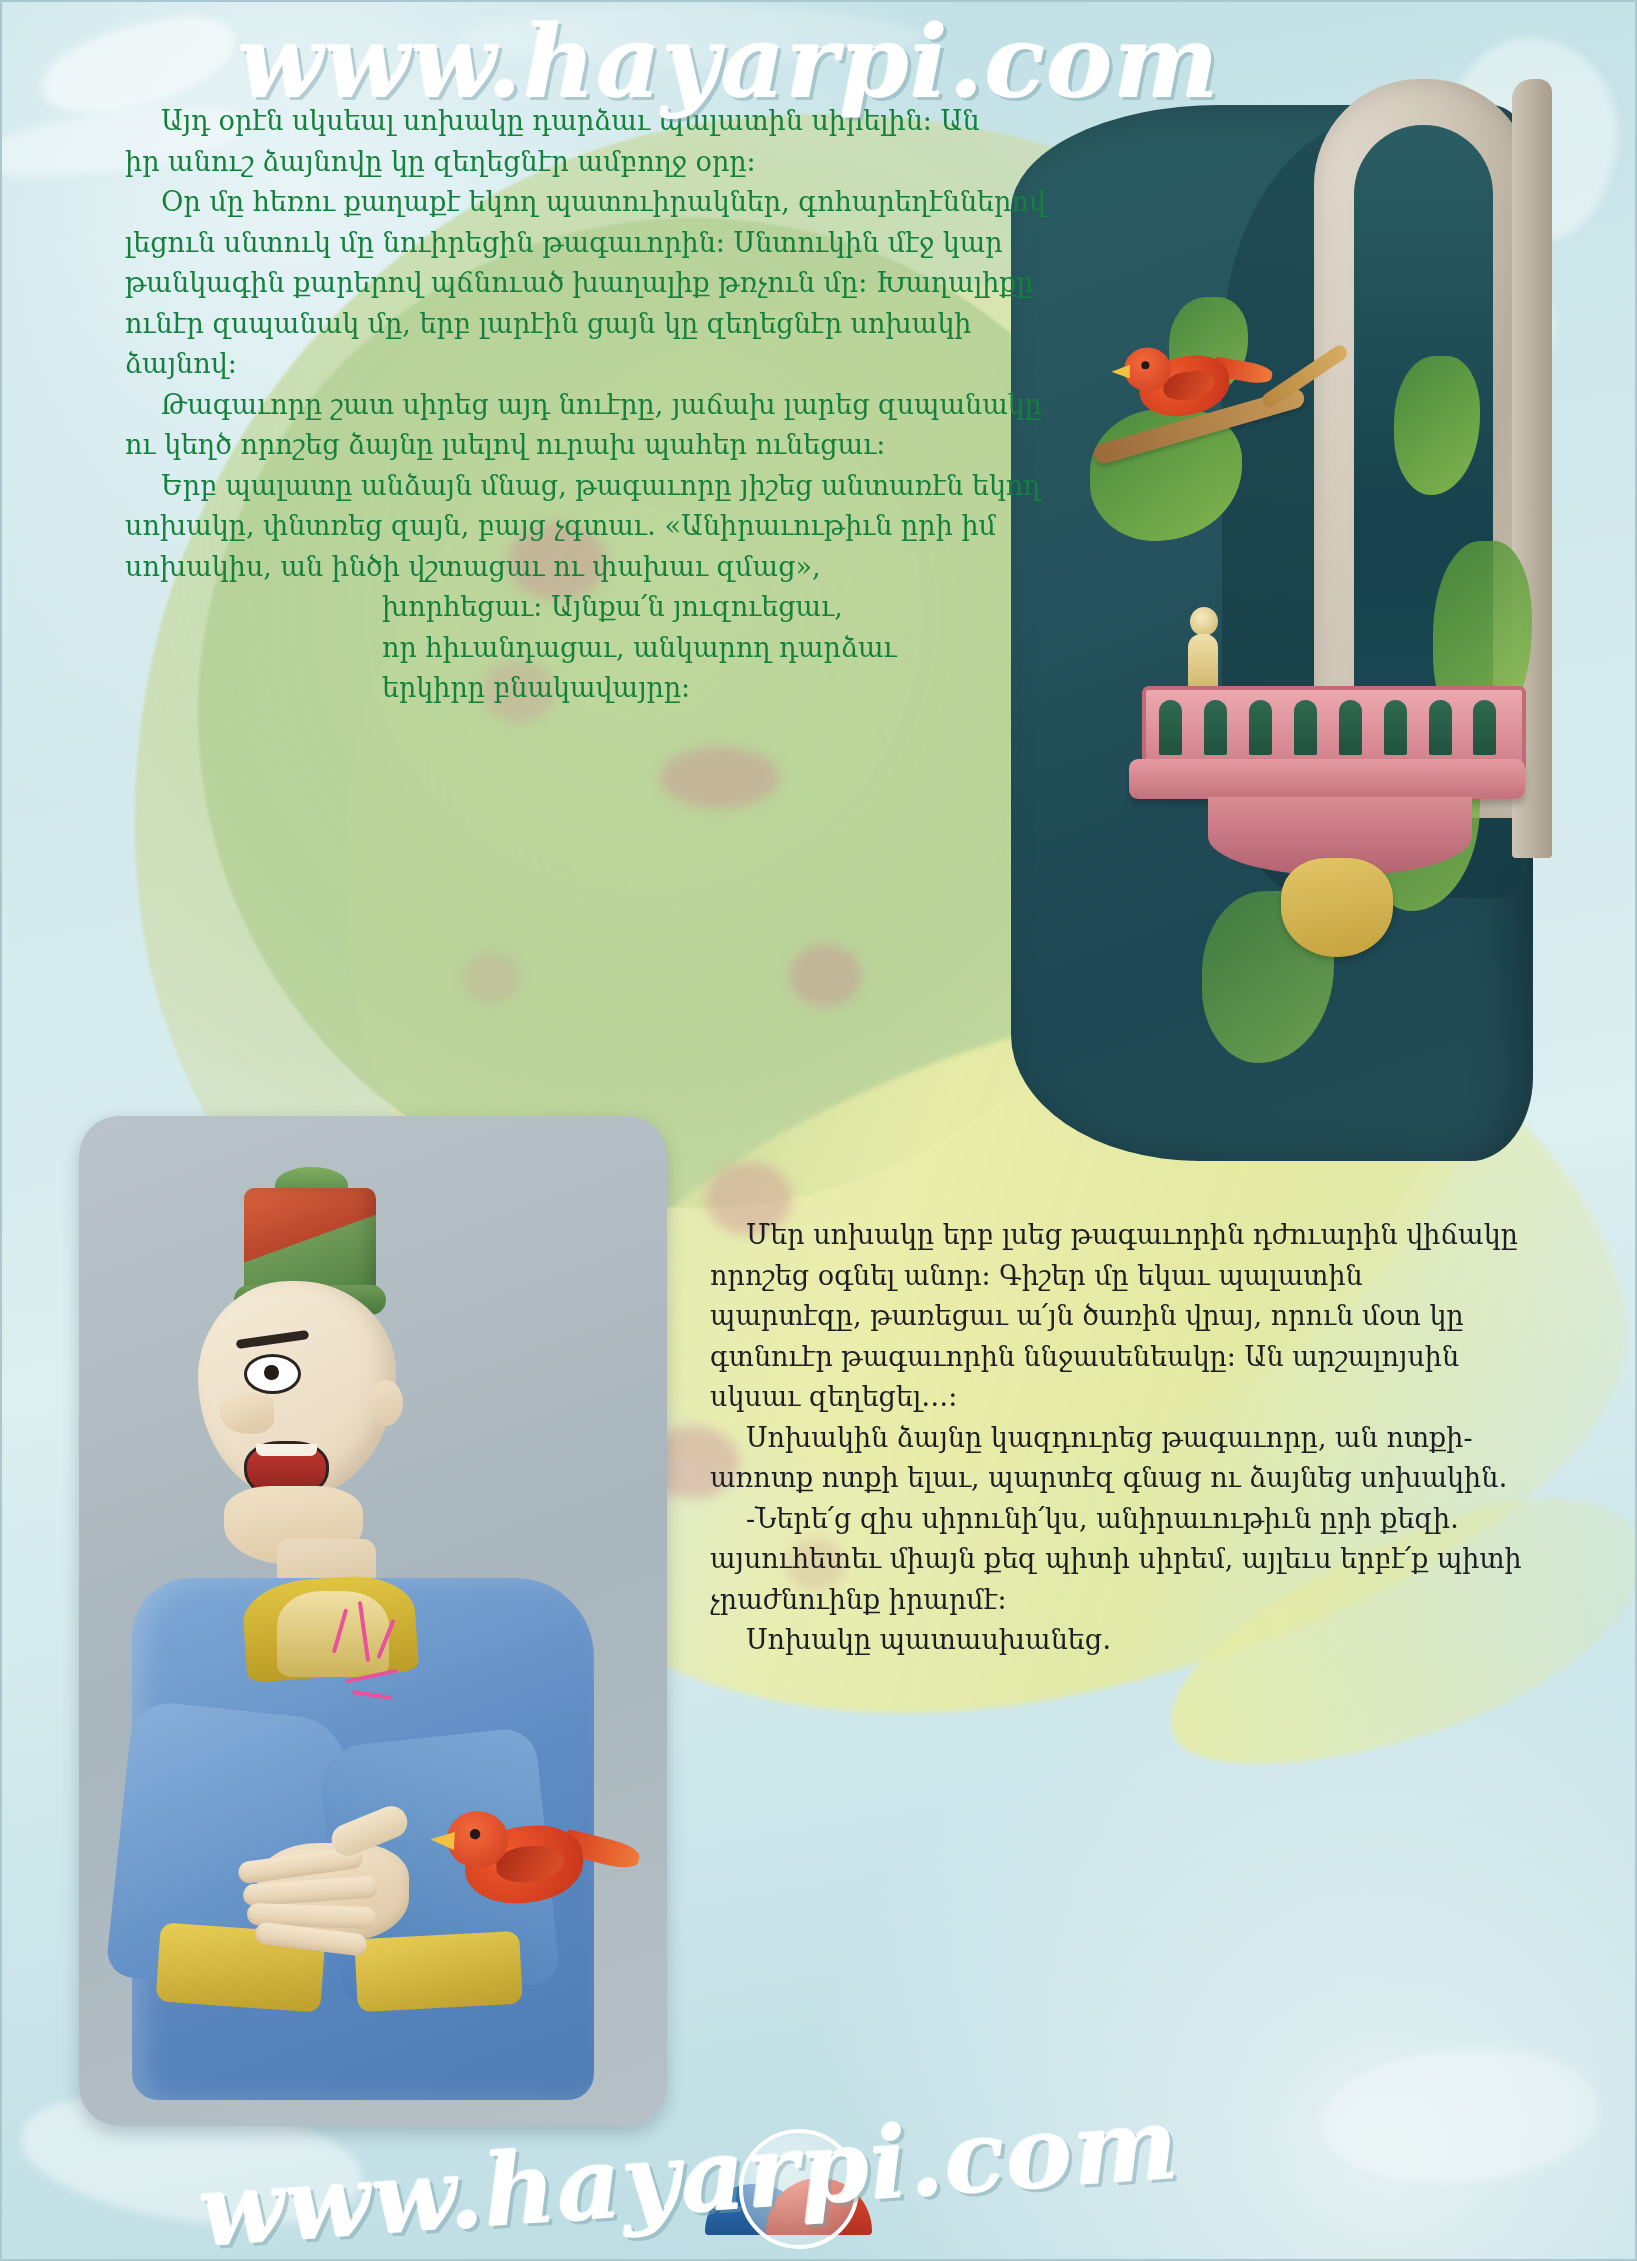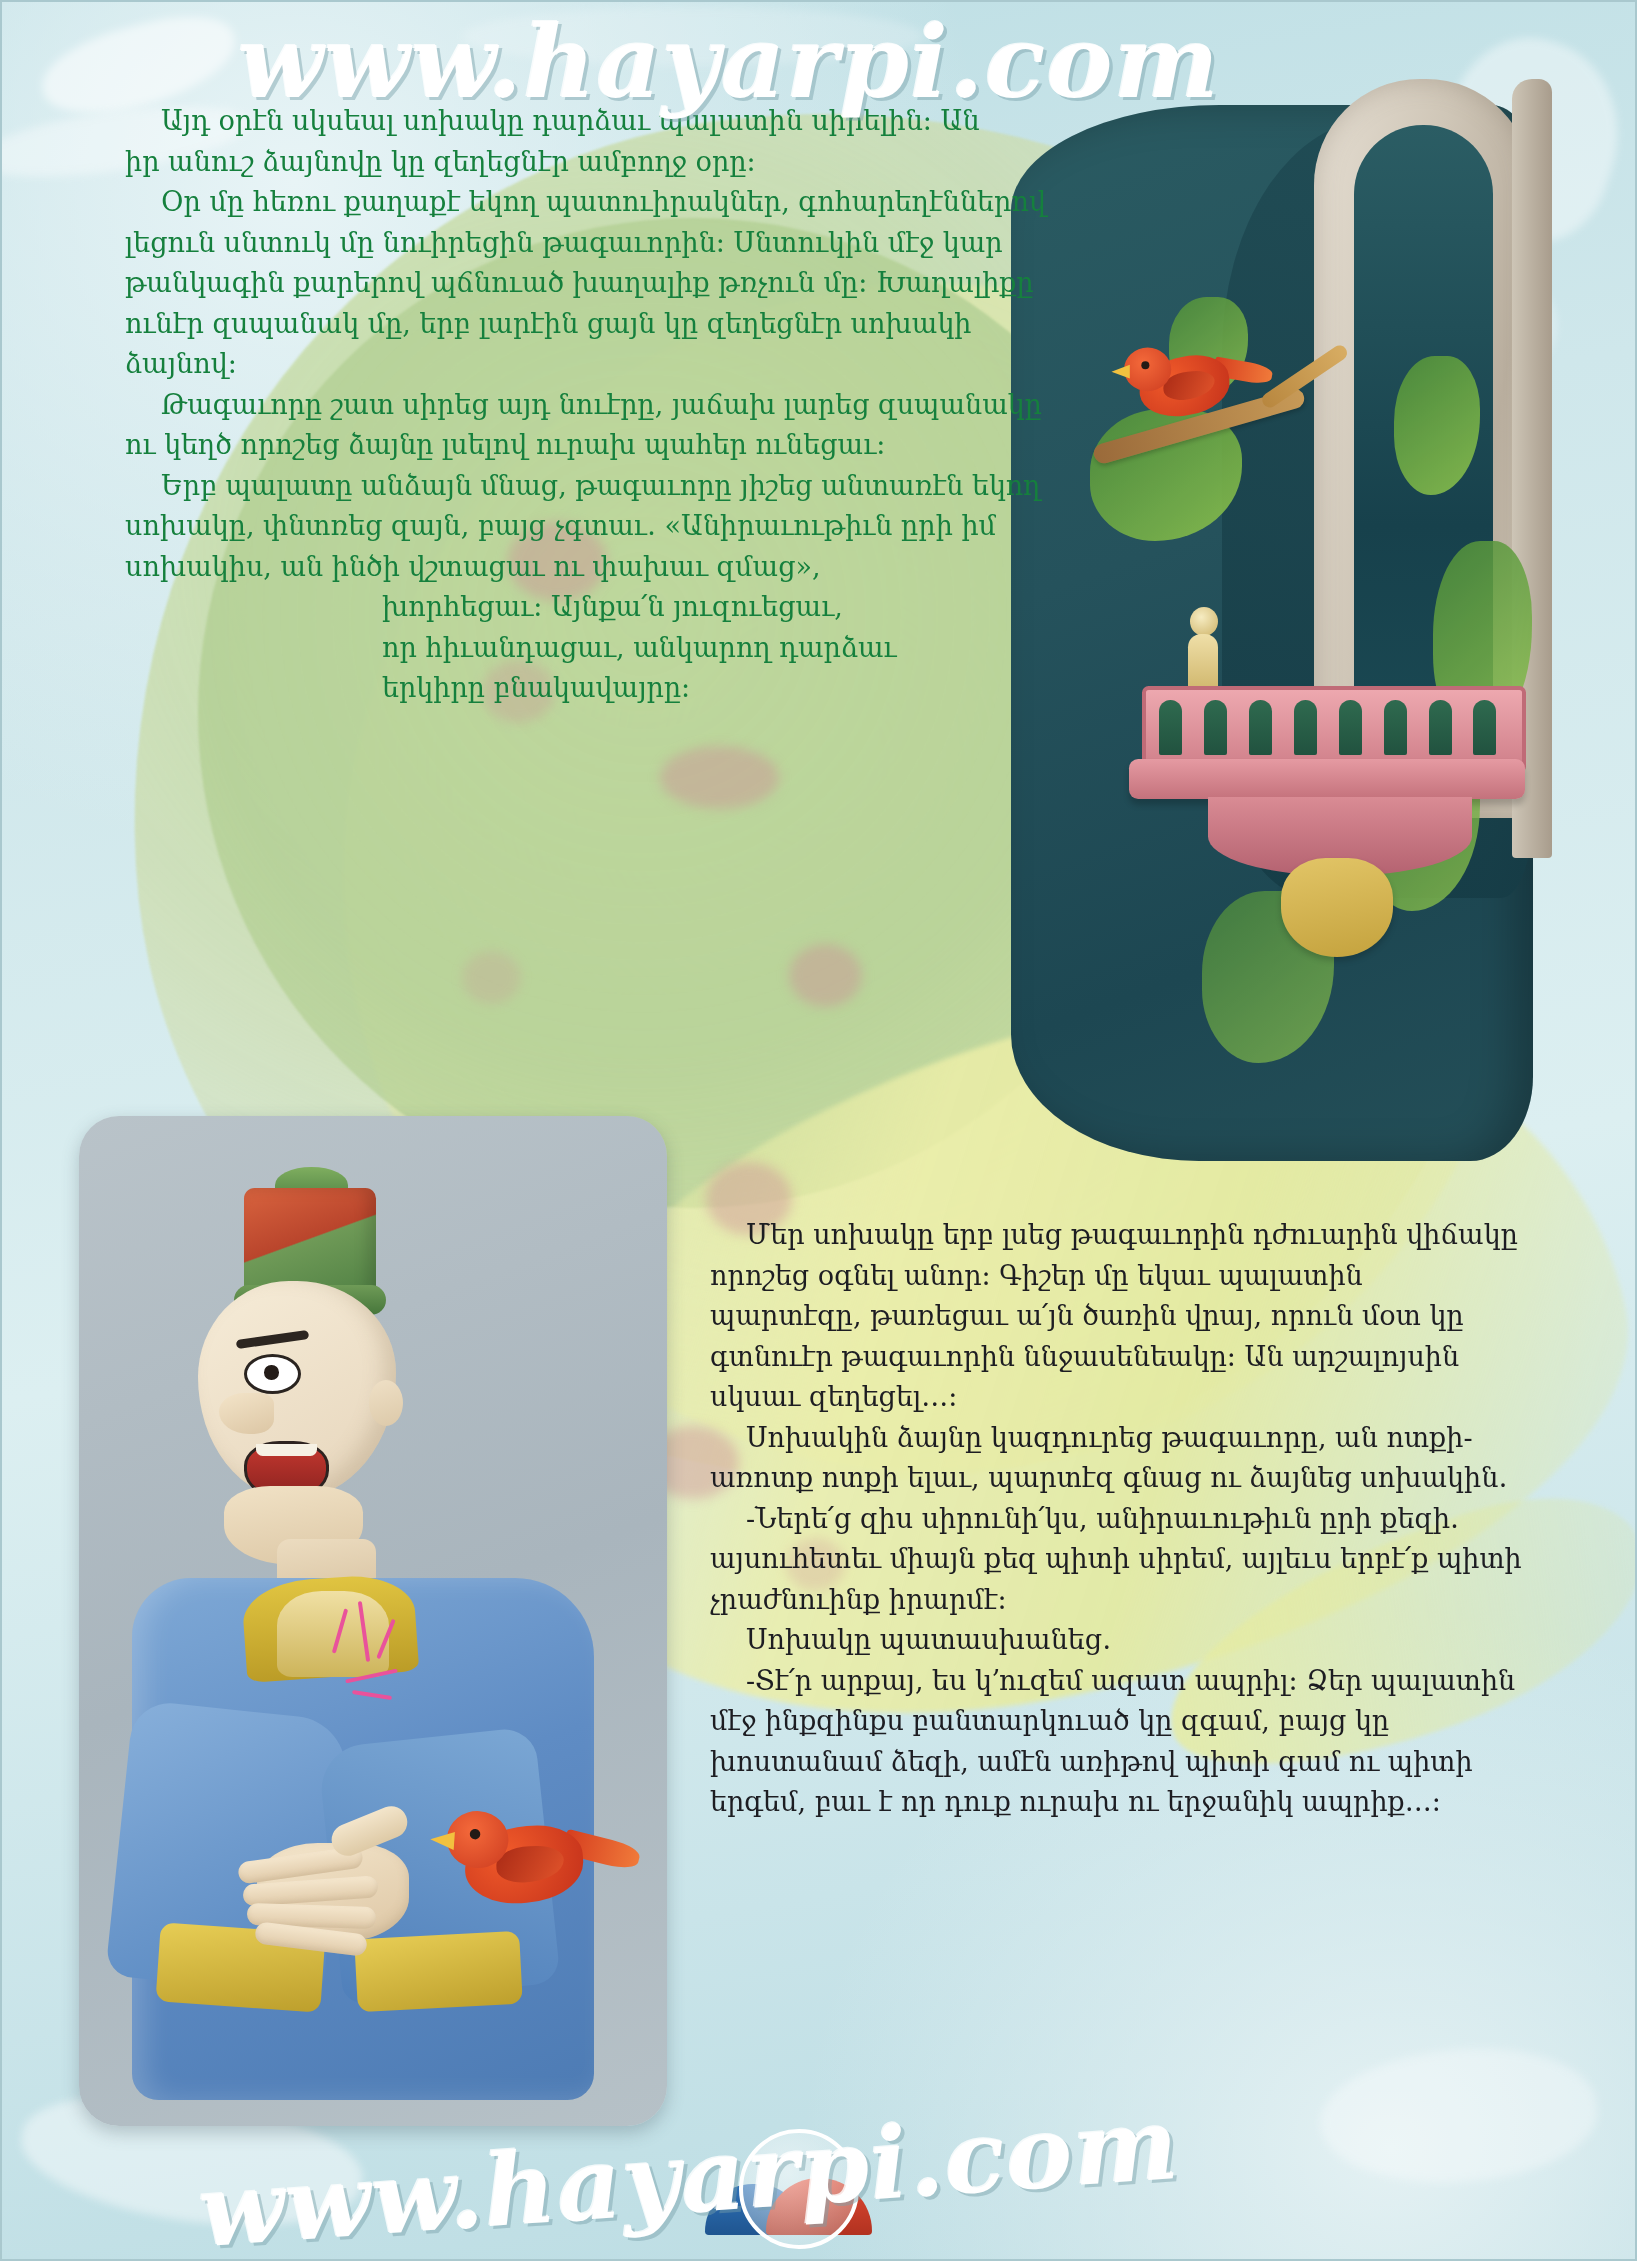--- a/index.html
+++ b/index.html
@@ -719,21 +719,20 @@
     <p class="ind-1">խորհեցաւ։ Այնքա՛ն յուզուեցաւ,</p>
     <p class="ind-1">որ հիւանդացաւ, անկարող դարձաւ</p>
     <p class="ind-1">երկիրը բնակավայրը։</p>
   </div>
 
   <div class="text-col2">
     <p>Մեր սոխակը երբ լսեց թագաւորին դժուարին վիճակը որոշեց օգնել անոր։ Գիշեր մը եկաւ պալատին պարտէզը, թառեցաւ ա՛յն ծառին վրայ, որուն մօտ կը գտնուէր թագաւորին ննջասենեակը։ Ան արշալոյսին սկսաւ զեղեցել…։</p>
     <p>Սոխակին ձայնը կազդուրեց թագաւորը, ան ոտքի-առոտք ոտքի ելաւ, պարտէզ գնաց ու ձայնեց սոխակին․</p>
     <p>-Ներե՛ց զիս սիրունի՛կս, անիրաւութիւն ըրի քեզի․ այսուհետեւ միայն քեզ պիտի սիրեմ, այլեւս երբէ՛ք պիտի չրաժնուինք իրարմէ։</p>
     <p>Սոխակը պատասխանեց․</p>
-    <p>-Տէ՛ր արքայ, ես կ՚ուզեմ ազատ ապրիլ։ Ձեր պալատին մէջ ինքզինքս բանտարկուած կը զգամ, բայց կը խոստանամ ձեզի, ամէն առիթով պիտի գամ ու պիտի երգեմ, բաւ է որ դուք ուրախ ու երջանիկ ապրիք…։</p>
   </div>
 
   <div class="man-art">
     <div class="man-panel"></div>
     <div class="man-hat">
       <div class="hat-top"></div>
       <div class="hat-crown"></div>
       <div class="hat-band"></div>
     </div>
     <div class="man-head"></div>

